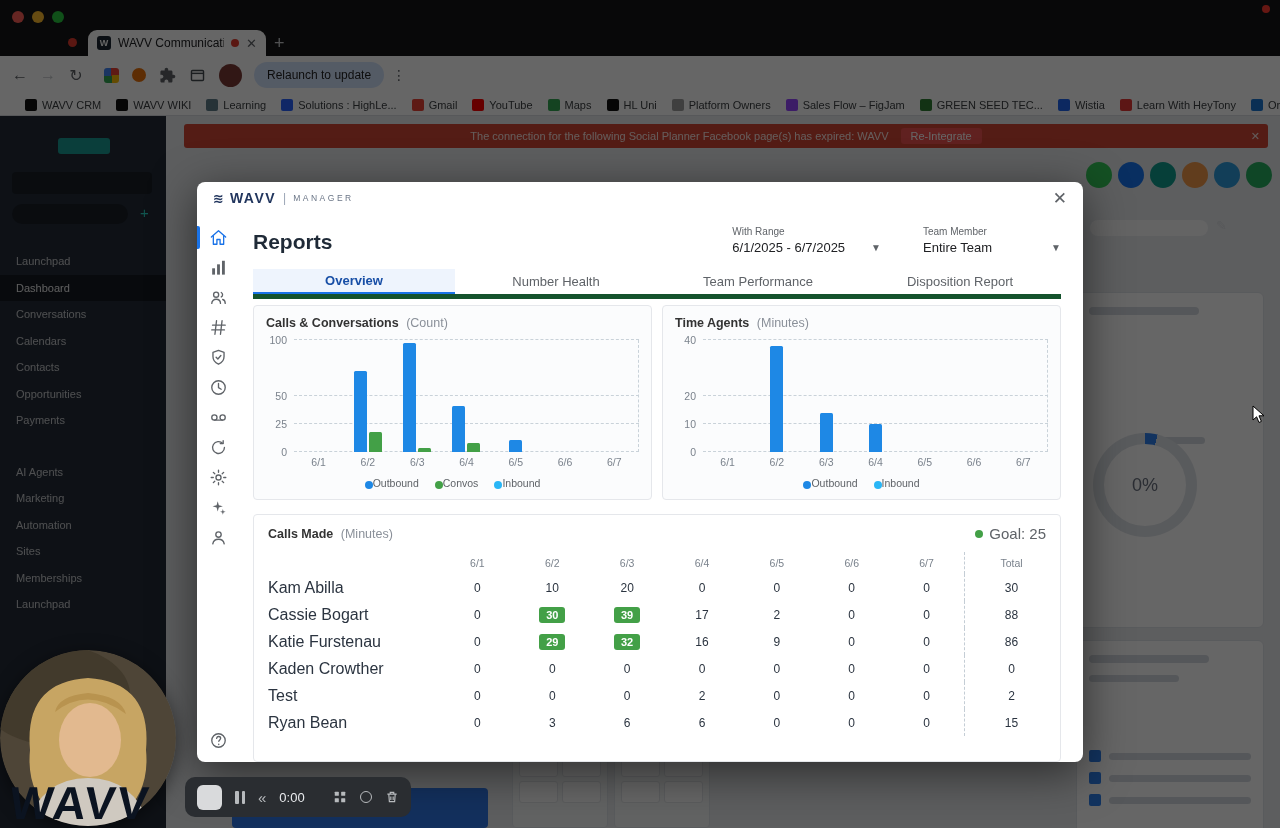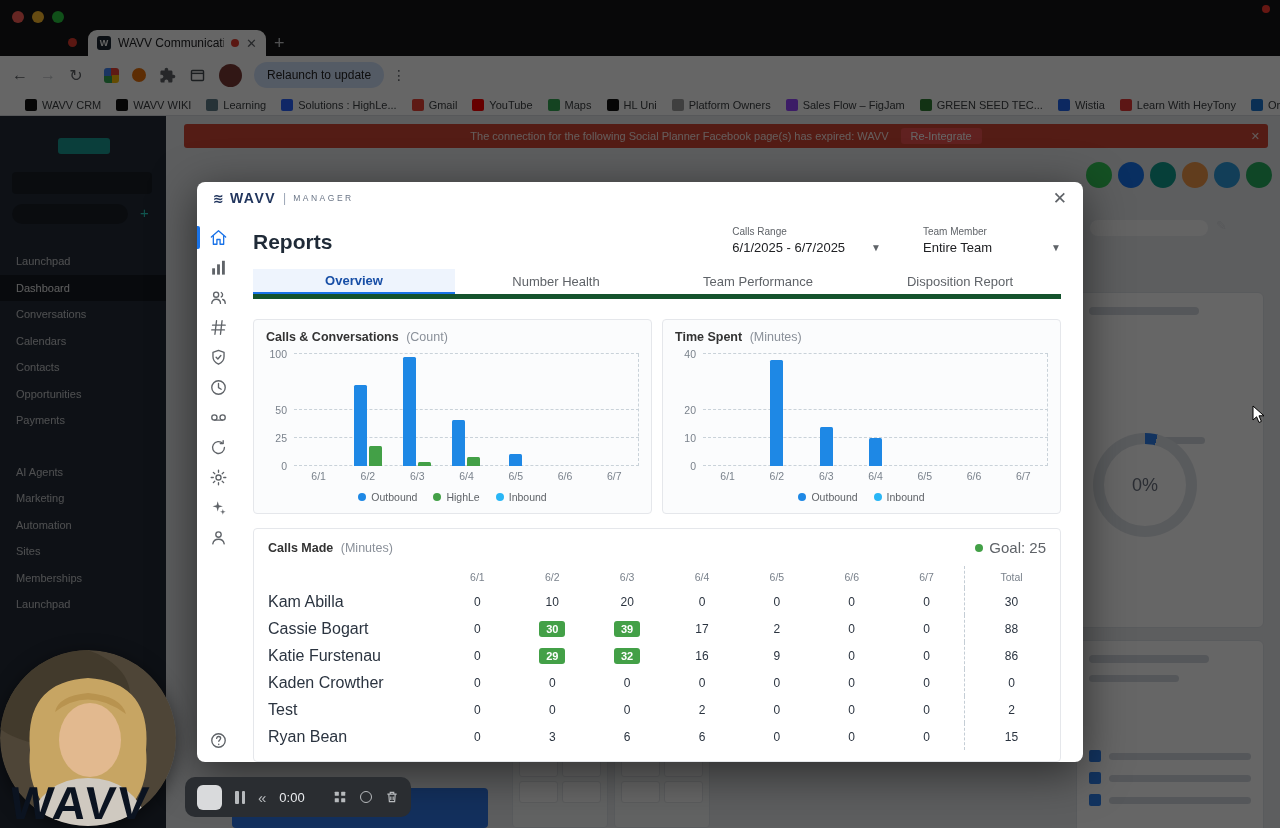--- a/index.html
+++ b/index.html
@@ -105,37 +105,37 @@
   .filters { margin-left:auto; display:flex; gap:42px; margin-top:4px; }
   .filter { display:flex; flex-direction:column; gap:3px; }
   .filter-label { font-size:10px; color:#5f6368; }
   .filter-value { display:flex; align-items:center; justify-content:space-between; gap:26px; font-size:13px; color:#202124; min-width:138px; }
   .caret { color:#5f6368; font-size:10px; }
 
   .tabs { margin-top:14px; display:flex; height:30px; border-bottom:5px solid #14532d; }
   .tab-item { flex:1; display:flex; align-items:center; justify-content:center; font-size:13px; color:#5f6368; }
   .tab-item.active { background:#eef4fd; color:#174ea6; border-bottom:2px solid #1a73e8; font-weight:600; }
 
-  .charts-row { margin-top:20px; display:flex; gap:10px; }
+  .charts-row { margin-top:6px; display:flex; gap:10px; }
   .chart-card { flex:1; border:1px solid #e5e7eb; border-radius:4px; background:#fbfcfd; padding:10px 12px 10px 12px; }
   .chart-title { font-size:12.5px; margin-bottom:10px; color:#333; }
   .chart-title .ct { font-weight:700; }
   .chart-title .cs { color:#8a9099; margin-left:4px; font-weight:normal; }
   .plot-wrap { position:relative; margin-left:28px; height:112px; }
   .plot { position:absolute; inset:0; }
   .plot::after { content:''; position:absolute; right:0; top:0; bottom:0; border-right:1px dashed #c9d2d9; }
   .gridline { position:absolute; left:0; right:0; border-top:1px dashed #c9d2d9; }
   .ytick { position:absolute; right:calc(100% + 7px); transform:translateY(50%); font-size:10.5px; color:#7a828c; }
   .groups { position:absolute; inset:0; display:flex; }
   .group { flex:1; display:flex; align-items:flex-end; justify-content:center; gap:2px; }
   .bar { width:13px; border-radius:1.5px 1.5px 0 0; }
   .xlabels { margin-left:28px; display:flex; margin-top:4px; }
   .xtick { flex:1; text-align:center; font-size:10.5px; color:#7a828c; }
   .legend { margin-top:9px; display:flex; justify-content:center; gap:16px; }
-  .leg { display:flex; align-items:center; gap:5px; font-size:10.5px; color:#5f6368; }
+  .leg { display:flex; align-items:flex-end; font-size:10.5px; color:#5f6368; }
   .leg i { width:8px; height:8px; border-radius:50%; display:block; }
 
   .table-card { margin-top:14px; border:1px solid #e5e7eb; border-radius:4px; background:#fff; padding-top:10px; flex:1; overflow:hidden; }
   .table-head { display:flex; align-items:center; padding:0 14px; }
   .goal { margin-left:auto; display:flex; align-items:center; gap:6px; font-size:15px; color:#5f6368; }
   .goal i { width:8px; height:8px; border-radius:50%; display:block; }
   .tgrid { margin-top:10px; }
   .trow { display:grid; grid-template-columns:172px repeat(7,1fr) 94px; align-items:stretch; height:27px; padding:0 2px 0 14px; }
   .trow.thead { height:22px; }
   .tname { display:flex; align-items:center; font-size:16px; color:#2b3440; }
@@ -431,21 +431,21 @@
               <circle cx="12" cy="12" r="8.5"></circle>
               <path d="M9.6 9.2c.3-1.4 1.3-2.2 2.6-2.2 1.4 0 2.5 1 2.5 2.3 0 1.9-2.3 2-2.3 3.7"></path>
               <path d="M12.3 16.6v.5"></path>
             </svg></span>
         </div>
       <div class="content">
         <div class="title-row">
           <span class="page-title">Reports</span>
           <div class="filters">
             <div class="filter">
-              <span class="filter-label">Calls Range</span>
+              <span class="filter-label">With Range</span>
               <span class="filter-value">
                 <span>6/1/2025 - 6/7/2025</span>
                 <span class="caret">▼</span>
               </span>
             </div>
             <div class="filter">
               <span class="filter-label">Team Member</span>
               <span class="filter-value">
                 <span>Entire Team</span>
                 <span class="caret">▼</span>
@@ -506,30 +506,30 @@
                 <div class="xtick">6/6</div>
                 <div class="xtick">6/7</div>
               </div>
             <div class="legend">
                 <span class="leg">
                   <i style="background: rgb(30, 136, 229);"></i>
                   <span>Outbound</span>
                 </span>
                 <span class="leg">
                   <i style="background: rgb(67, 160, 71);"></i>
-                  <span>HighLe</span>
+                  <span>Convos</span>
                 </span>
                 <span class="leg">
                   <i style="background: rgb(41, 182, 246);"></i>
                   <span>Inbound</span>
                 </span>
               </div>
           </div>
           <div class="chart-card">
-            <div class="chart-title"><span class="ct">Time Spent</span><span class="cs"> (Minutes)</span></div>
+            <div class="chart-title"><span class="ct">Time Agents</span><span class="cs"> (Minutes)</span></div>
             <div class="plot-wrap">
                 <div class="ylabels"></div>
                 <div class="plot">
                   <div class="gridline" style="bottom: 0%;"></div>
                   <div class="gridline" style="bottom: 25%;"></div>
                   <div class="gridline" style="bottom: 50%;"></div>
                   <div class="gridline" style="bottom: 100%;"></div>
                   <div class="groups">
                     <div class="group"></div>
                     <div class="group">

